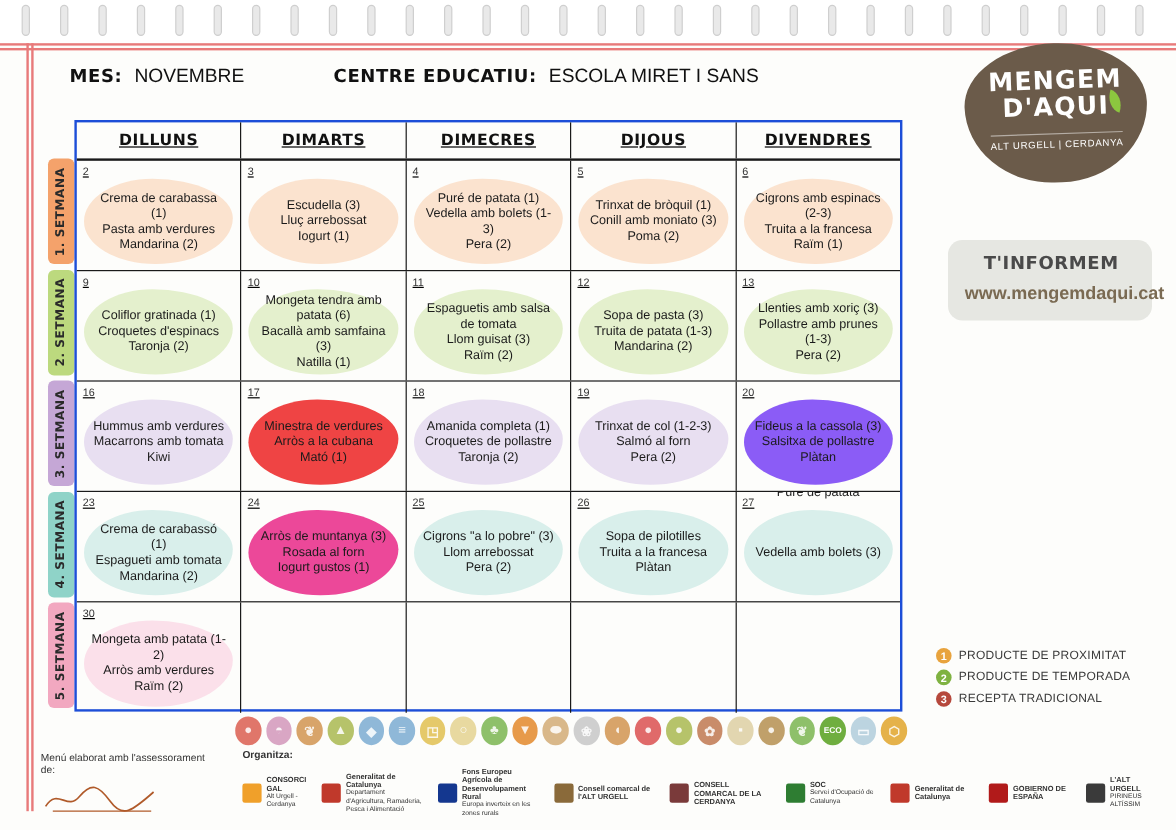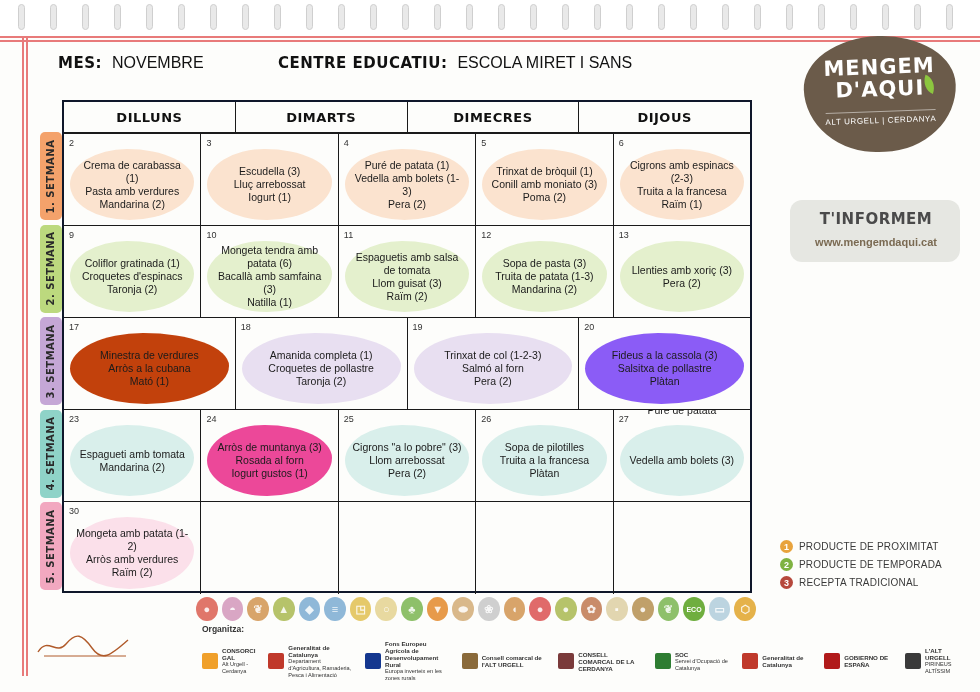--- a/index.html
+++ b/index.html
@@ -84,21 +84,22 @@
     position: absolute; right: 20px; top: 42px;
     width: 13px; height: 16px; background: #8cc63f;
     border-radius: 0 100% 0 100%;
     transform: rotate(20deg);
   }
 
   
   .cal {
     position: absolute; top: 100px; left: 62px;
     width: 690px; height: 493px;
-    border: 2px solid #0f172a;
+    border: 2px solid #1d4ed8;
+    text-decoration: underline;
   }
   .cal-head {
     display: flex; height: 32px;
     border-bottom: 2px solid #1a1a1a;
   }
   .cal-head .dh {
     flex: 1 1 0;
     display: flex; align-items: center; justify-content: center;
     font-family: "DejaVu Sans", sans-serif;
     font-weight: bold; font-size: 13px; letter-spacing: .5px;
@@ -167,21 +168,21 @@
     font-weight: bold; font-size: 15px; color: #4a4a4a;
     letter-spacing: .5px;
   }
   .info ul { margin: 0; padding: 0 0 0 14px; }
   .info li {
     font-size: 11.5px; color: #2b2b2b; line-height: 15px; margin-bottom: 7px;
   }
   .info li::marker { color: #8a8a8a; }
   .info .url {
     margin-top: 5px; text-align: center;
-    font-size: 11px; color: #7a6a52; font-weight: bold;
+    font-size: 15px; color: #7a6a52; font-weight: bold;
   }
 
   .legend {
     position: absolute; right: 20px; top: 540px; width: 180px;
   }
   .legend .lrow {
     display: flex; align-items: center; gap: 6px; margin-bottom: 5px;
   }
   .legend .dot {
     width: 13px; height: 13px; border-radius: 50%;
@@ -304,20 +305,21 @@
         <span>5. SETMANA</span>
       </div>
     </div>
 
   <div class="cal">
     <div class="cal-head" id="calhead">
         <div class="dh">DILLUNS</div>
         <div class="dh">DIMARTS</div>
         <div class="dh">DIMECRES</div>
         <div class="dh">DIJOUS</div>
+        <div class="dh">DIVENDRES</div>
       </div>
     <div id="calbody">
         <div class="cal-row">
           <div class="cell">
             <div class="daynum">2</div>
             <div class="blob" style="background: rgb(251, 227, 207);">
               <div class="dish">Crema de carabassa (1)</div>
               <div class="dish">Pasta amb verdures</div>
               <div class="dish">Mandarina (2)</div>
             </div>
@@ -385,28 +387,37 @@
             <div class="blob" style="background: rgb(228, 240, 205);">
               <div class="dish">Sopa de pasta (3)</div>
               <div class="dish">Truita de patata (1-3)</div>
               <div class="dish">Mandarina (2)</div>
             </div>
           </div>
           <div class="cell">
             <div class="daynum">13</div>
             <div class="blob" style="background: rgb(228, 240, 205);">
               <div class="dish">Llenties amb xoriç (3)</div>
+              <div class="dish">Pollastre amb prunes (1-3)</div>
               <div class="dish">Pera (2)</div>
             </div>
           </div>
         </div>
         <div class="cal-row">
           <div class="cell">
+            <div class="daynum">16</div>
+            <div class="blob" style="background: rgb(232, 223, 241);">
+              <div class="dish">Hummus amb verdures</div>
+              <div class="dish">Macarrons amb tomata</div>
+              <div class="dish">Kiwi</div>
+            </div>
+          </div>
+          <div class="cell">
             <div class="daynum">17</div>
-            <div class="blob" style="background: #c2410c;">
+            <div class="blob" style="background: #ef4444;">
               <div class="dish">Minestra de verdures</div>
               <div class="dish">Arròs a la cubana</div>
               <div class="dish">Mató (1)</div>
             </div>
           </div>
           <div class="cell">
             <div class="daynum">18</div>
             <div class="blob" style="background: rgb(232, 223, 241);">
               <div class="dish">Amanida completa (1)</div>
               <div class="dish">Croquetes de pollastre</div>
@@ -427,20 +438,21 @@
               <div class="dish">Fideus a la cassola (3)</div>
               <div class="dish">Salsitxa de pollastre</div>
               <div class="dish">Plàtan</div>
             </div>
           </div>
         </div>
         <div class="cal-row">
           <div class="cell">
             <div class="daynum">23</div>
             <div class="blob" style="background: rgb(217, 239, 235);">
+              <div class="dish">Crema de carabassó (1)</div>
               <div class="dish">Espagueti amb tomata</div>
               <div class="dish">Mandarina (2)</div>
             </div>
           </div>
           <div class="cell">
             <div class="daynum">24</div>
             <div class="blob" style="background: #ec4899;">
               <div class="dish">Arròs de muntanya (3)</div>
               <div class="dish">Rosada al forn</div>
               <div class="dish">Iogurt gustos (1)</div>
@@ -540,20 +552,21 @@
       <div class="ic" style="background: rgb(226, 214, 176); font-size: 11px; color: rgba(255, 255, 255, 0.85); font-weight: bold;">▪</div>
       <div class="ic" style="background: rgb(192, 160, 106); font-size: 11px; color: rgba(255, 255, 255, 0.85); font-weight: bold;">●</div>
       <div class="ic" style="background: rgb(142, 192, 106); font-size: 11px; color: rgba(255, 255, 255, 0.85); font-weight: bold;">❦</div>
       <div class="ic" style="background: rgb(111, 174, 63); font-size: 7px; color: rgb(255, 255, 255); font-weight: bold;">ECO</div>
       <div class="ic" style="background: rgb(188, 212, 224); font-size: 11px; color: rgba(255, 255, 255, 0.85); font-weight: bold;">▭</div>
       <div class="ic" style="background: rgb(229, 178, 74); font-size: 11px; color: rgba(255, 255, 255, 0.85); font-weight: bold;">⬡</div>
     </div>
 
   <div class="footer">
     <div class="f-left">
+      <div class="t">Menú elaborat amb l'assessorament de:</div>
       <svg class="squiggle" viewBox="0 0 100 26">
         <path d="M4 20 C14 4, 22 24, 32 12 S48 2, 58 16 S76 24, 94 8" stroke="#b05a2a" stroke-width="1.4" fill="none"></path>
         <path d="M10 24 L92 24" stroke="#b05a2a" stroke-width="1" fill="none"></path>
       </svg>
     </div>
     <div class="f-org">Organitza:</div>
     <div class="logos" id="flogos">
         <div class="lg">
           <div class="mark" style="width: 16px; height: 16px; background: rgb(240, 160, 42);"></div>
           <div class="txt"><b>CONSORCI GAL</b><span>Alt Urgell - Cerdanya</span></div>

